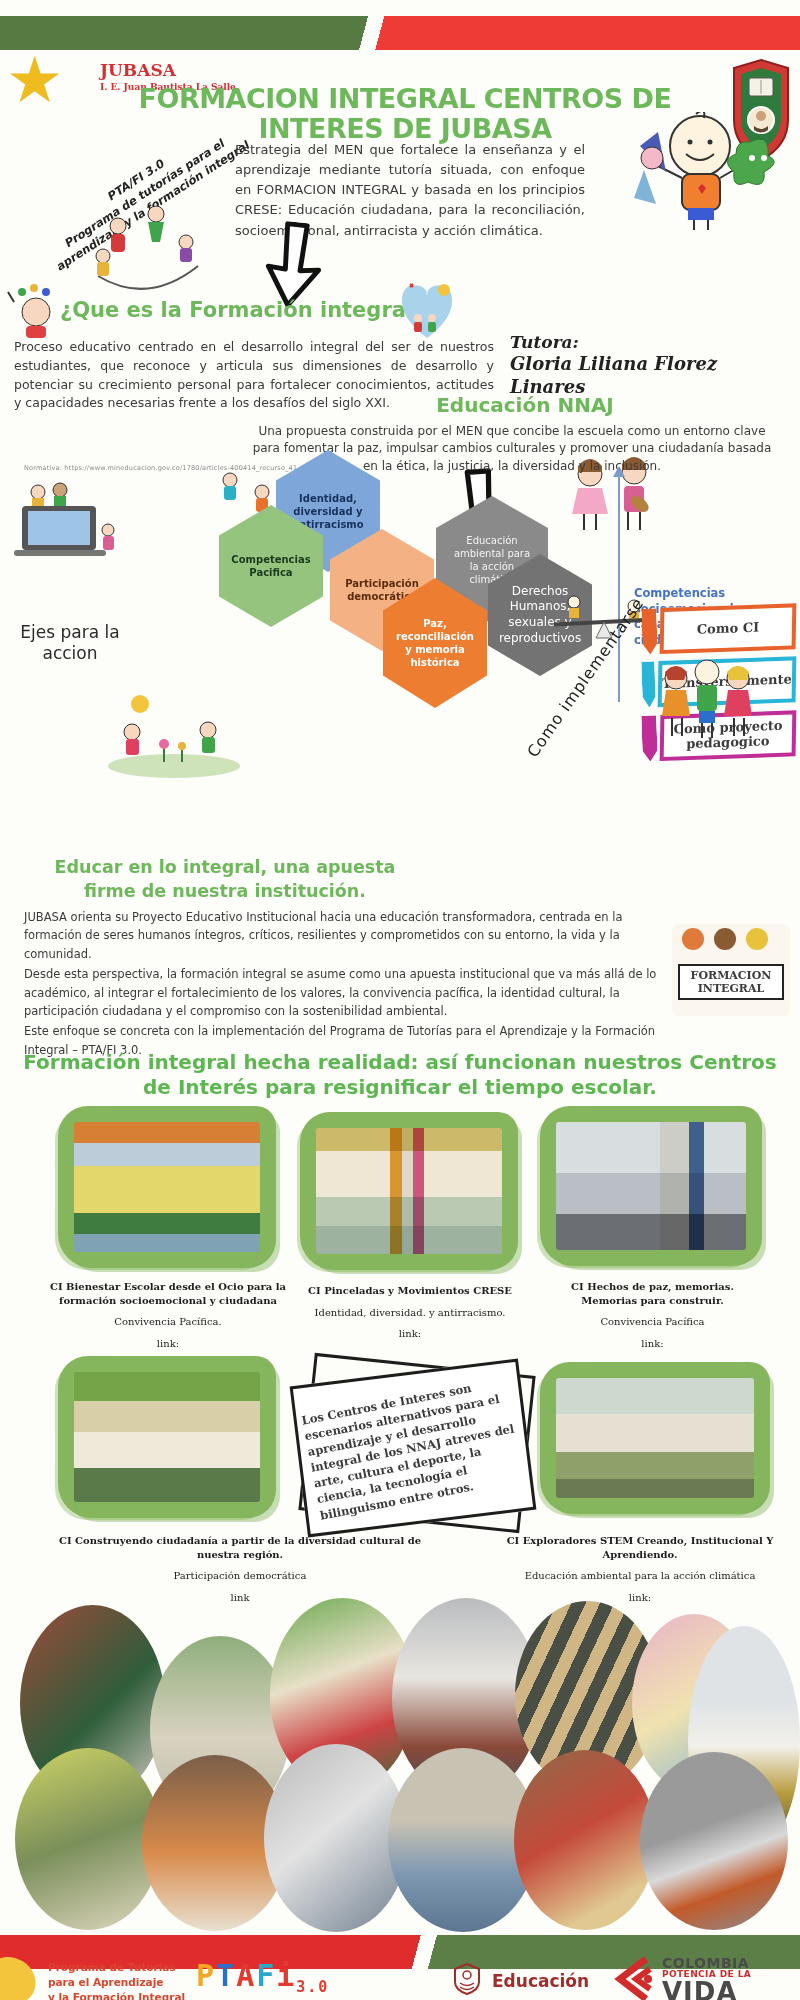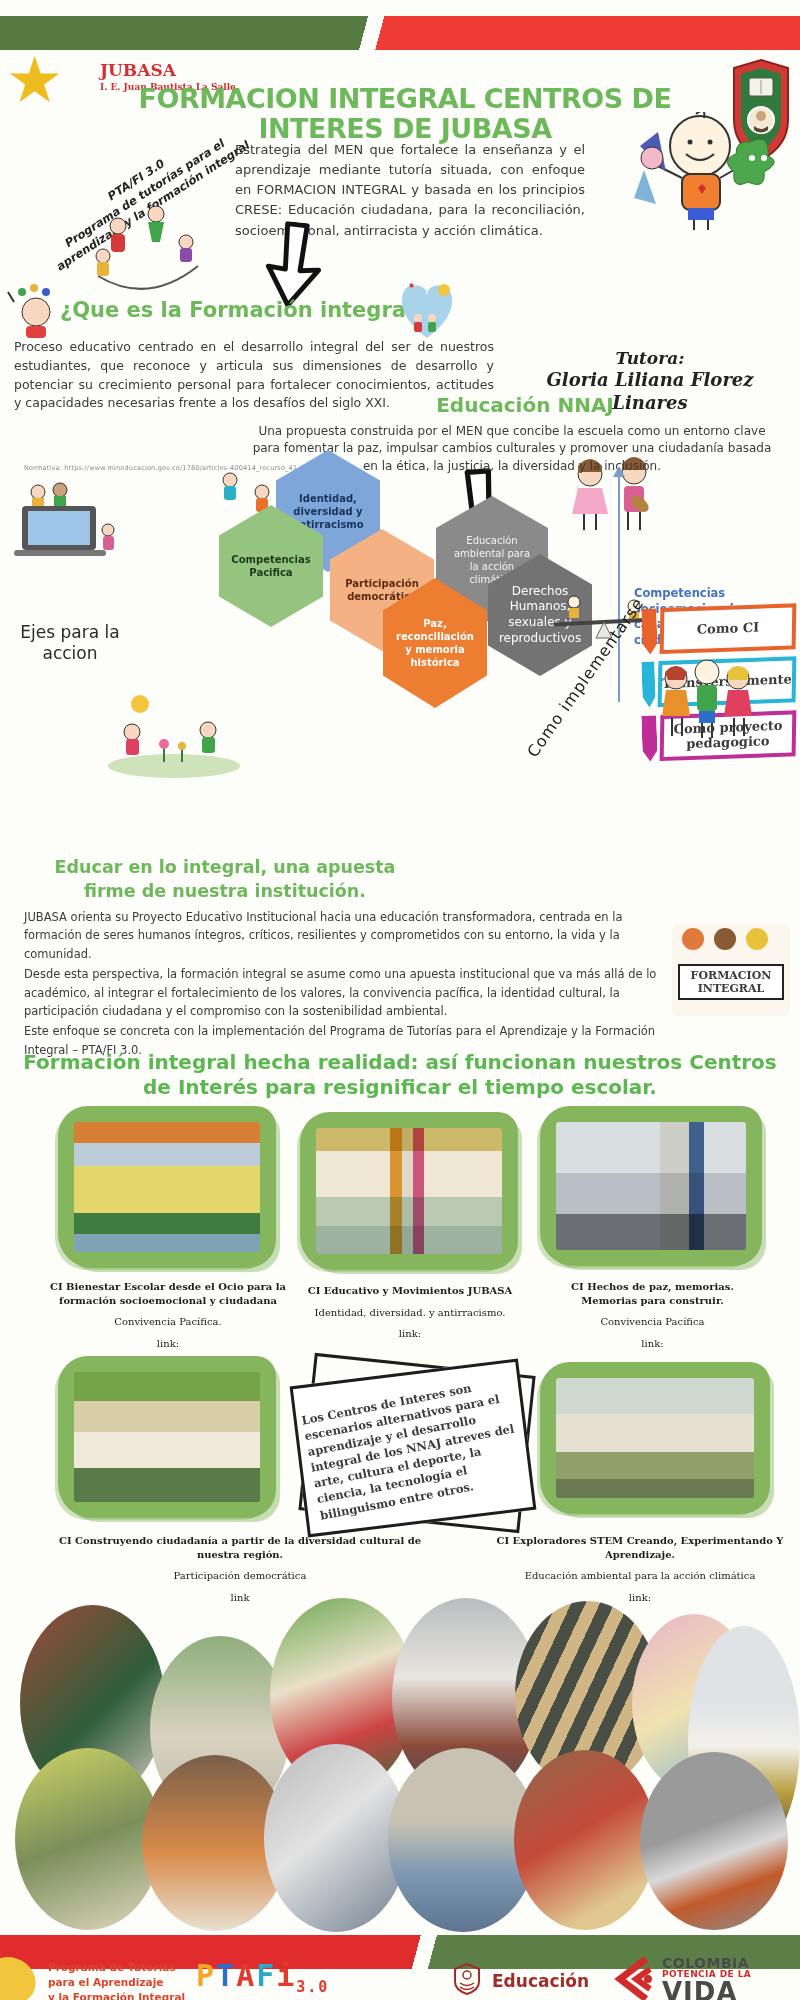--- a/index.html
+++ b/index.html
@@ -14,21 +14,21 @@
 .orgname{position:absolute;left:100px;top:60px;color:#d42e33;font-weight:bold;font-size:17px;font-family:"DejaVu Serif",serif}
 .orgsub{position:absolute;left:100px;top:82px;color:#d42e33;font-weight:bold;font-size:9px;font-family:"DejaVu Serif",serif}
 .maintitle{position:absolute;left:90px;top:84px;width:630px;text-align:center;color:#6db85a;font-weight:bold;font-size:27px;line-height:1.1;letter-spacing:-.5px}
 .crest{position:absolute;left:730px;top:58px}
 
 .rotlabel{position:absolute;left:30px;top:170px;width:230px;transform:rotate(-33deg);text-align:center;font-style:italic;font-weight:bold;font-size:11.5px;line-height:1.35;color:#222}
 .introtext{position:absolute;left:235px;top:140px;width:350px;font-size:13px;line-height:1.55;text-align:justify}
 .greenhead{color:#6db85a;font-weight:bold}
 .h-quees{position:absolute;left:60px;top:298px;font-size:21px}
 .p-quees{position:absolute;left:14px;top:338px;width:480px;font-size:12.5px;line-height:1.5;text-align:justify}
-.tutora{position:absolute;left:510px;top:348px;width:280px;text-align:center;font-family:"DejaVu Serif",serif;font-style:italic;font-weight:bold;color:#222}
+.tutora{position:absolute;left:510px;top:332px;width:280px;font-family:"DejaVu Serif",serif;font-style:italic;font-weight:bold;color:#222}
 .tutora .t1{font-size:17px}.tutora .t2{font-size:18px;line-height:1.3}
 .normativa{position:absolute;left:24px;top:464px;font-size:6.5px;color:#8a8a8a;letter-spacing:.2px}
 
 .h-crese{position:absolute;left:330px;top:393px;width:390px;text-align:center;font-size:20px}
 .p-crese{position:absolute;left:252px;top:423px;width:520px;font-size:12px;line-height:1.45;text-align:center}
 .ejes{position:absolute;left:10px;top:622px;width:120px;text-align:center;font-size:17px;line-height:1.25;color:#2b2b2b}
 .hex{position:absolute;width:104px;height:122px;clip-path:polygon(50% 0,100% 25%,100% 75%,50% 100%,0 75%,0 25%);display:flex;align-items:center;justify-content:center;text-align:center;font-size:10px;line-height:1.3;padding:12px}
 .hx1{left:276px;top:450px;background:#7ea6d9;color:#17335c;font-weight:bold}
 .hx2{left:219px;top:505px;background:#94c47e;color:#1d3a1d;font-weight:bold}
 .hx3{left:330px;top:529px;background:#f4b183;color:#5c2c0e;font-weight:bold}
@@ -349,21 +349,21 @@
   <div class="frame fr3">
       <div class="photo ph3"></div>
     </div>
 
   <div class="caption cp1">
     <div class="ct">CI Bienestar Escolar desde el Ocio para la formación socioemocional y ciudadana</div>
     <div class="ce">Convivencia Pacífica.</div>
     <div class="cl">link:</div>
   </div>
   <div class="caption cp2">
-    <div class="ct">CI Educativo y Movimientos JUBASA</div>
+    <div class="ct">CI Pinceladas y Movimientos CRESE</div>
     <div class="ce">Identidad, diversidad. y antirracismo.</div>
     <div class="cl">link:</div>
   </div>
   <div class="caption cp3">
     <div class="ct">CI Hechos de paz, memorias. Memorias para construir.</div>
     <div class="ce">Convivencia Pacífica</div>
     <div class="cl">link:</div>
   </div>
 
   <div class="frame fr4">
@@ -376,21 +376,21 @@
   <div class="frame fr5">
       <div class="photo ph5"></div>
     </div>
 
   <div class="caption cp4">
     <div class="ct">CI Construyendo ciudadanía a partir de la diversidad cultural de nuestra región.</div>
     <div class="ce">Participación democrática</div>
     <div class="cl">link</div>
   </div>
   <div class="caption cp5">
-    <div class="ct">CI Exploradores STEM Creando, Experimentando Y Aprendizaje.</div>
+    <div class="ct">CI Exploradores STEM Creando, Institucional Y Aprendiendo.</div>
     <div class="ce">Educación ambiental para la acción climática</div>
     <div class="cl">link:</div>
   </div>
 
   <div class="oval" style="left:20px;top:1605px;width:145px;height:196px;background:linear-gradient(135deg,#9e4a3a,#2f5d3a 55%,#d8cfc5)"></div>
   <div class="oval" style="left:150px;top:1636px;width:140px;height:186px;background:linear-gradient(180deg,#8fae7c,#d9d2c0 55%,#b7b9a8)"></div>
   <div class="oval" style="left:270px;top:1598px;width:145px;height:194px;background:linear-gradient(160deg,#6aa84f,#e8e0c8 40%,#cc4444 68%,#3a6a3a)"></div>
   <div class="oval" style="left:392px;top:1598px;width:148px;height:200px;background:linear-gradient(180deg,#b9bcbf,#e8e6e0 40%,#8a4a3a 74%,#4a4a55)"></div>
   <div class="oval" style="left:515px;top:1601px;width:145px;height:188px;background:repeating-linear-gradient(115deg,#4a4f45 0 13px,#cfb684 13px 26px)"></div>
   <div class="oval" style="left:632px;top:1614px;width:124px;height:178px;background:linear-gradient(150deg,#e8b4c8,#f0e2b0 50%,#7ab0d0)"></div>

